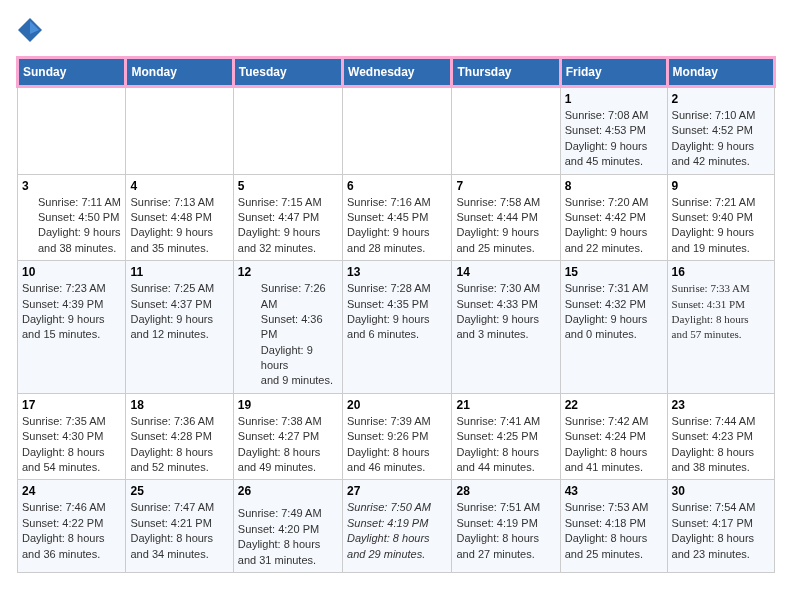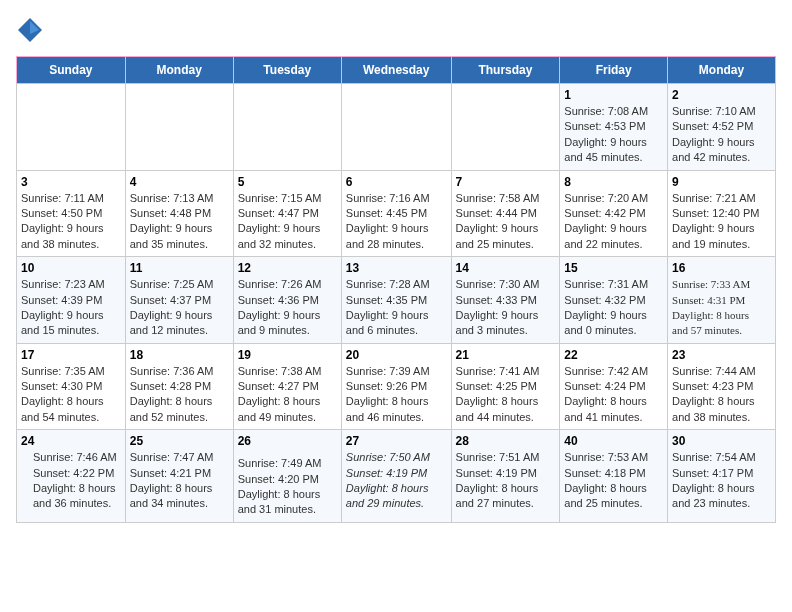--- a/index.html
+++ b/index.html
@@ -32,24 +32,24 @@
     .location { font-size: 16px; color: #555; }
     table {
       width: 100%;
       border-collapse: collapse;
       font-size: 11px;
     }
     thead tr th {
       background-color: #2e6bb0;
       color: #fff;
       padding: 6px 4px;
-      text-align: center;
+      text-align: left;
       font-size: 12px;
       font-weight: bold;
-      border: 1px solid #f9a8d4;
+      border: 3px solid #f9a8d4;
     }
     tbody tr td {
       border: 1px solid #ccc;
       vertical-align: top;
       padding: 4px;
       width: 113px;
       min-height: 80px;
       background: #fff;
     }
     tbody tr:nth-child(odd) td {
@@ -121,21 +121,21 @@
           <span class="day-num">2</span>
           <div class="day-info" style="white-space: pre-line;">Sunrise: 7:10 AM
 Sunset: 4:52 PM
 Daylight: 9 hours
 and 42 minutes.</div>
         </td>
       </tr>
       <tr>
         <td>
           <span class="day-num">3</span>
-          <div class="day-info" style="white-space: pre-line;">Sunrise: 7:11 AM
+          <div class="day-info" style="white-space: pre-line; margin-left: 16px;">Sunrise: 7:11 AM
 Sunset: 4:50 PM
 Daylight: 9 hours
 and 38 minutes.</div>
         </td>
         <td>
           <span class="day-num">4</span>
           <div class="day-info" style="white-space: pre-line;">Sunrise: 7:13 AM
 Sunset: 4:48 PM
 Daylight: 9 hours
 and 35 minutes.</div>
@@ -164,21 +164,21 @@
         <td>
           <span class="day-num">8</span>
           <div class="day-info" style="white-space: pre-line;">Sunrise: 7:20 AM
 Sunset: 4:42 PM
 Daylight: 9 hours
 and 22 minutes.</div>
         </td>
         <td>
           <span class="day-num">9</span>
           <div class="day-info" style="white-space: pre-line;">Sunrise: 7:21 AM
-Sunset: 12:40 PM
+Sunset: 9:40 PM
 Daylight: 9 hours
 and 19 minutes.</div>
         </td>
       </tr>
       <tr>
         <td>
           <span class="day-num">10</span>
           <div class="day-info" style="white-space: pre-line;">Sunrise: 7:23 AM
 Sunset: 4:39 PM
 Daylight: 9 hours
@@ -186,21 +186,21 @@
         </td>
         <td>
           <span class="day-num">11</span>
           <div class="day-info" style="white-space: pre-line;">Sunrise: 7:25 AM
 Sunset: 4:37 PM
 Daylight: 9 hours
 and 12 minutes.</div>
         </td>
         <td>
           <span class="day-num">12</span>
-          <div class="day-info" style="white-space: pre-line;">Sunrise: 7:26 AM
+          <div class="day-info" style="white-space: pre-line; margin-left: 23px;">Sunrise: 7:26 AM
 Sunset: 4:36 PM
 Daylight: 9 hours
 and 9 minutes.</div>
         </td>
         <td>
           <span class="day-num">13</span>
           <div class="day-info" style="white-space: pre-line;">Sunrise: 7:28 AM
 Sunset: 4:35 PM
 Daylight: 9 hours
 and 6 minutes.</div>
@@ -274,21 +274,21 @@
           <span class="day-num">23</span>
           <div class="day-info" style="white-space: pre-line;">Sunrise: 7:44 AM
 Sunset: 4:23 PM
 Daylight: 8 hours
 and 38 minutes.</div>
         </td>
       </tr>
       <tr>
         <td>
           <span class="day-num">24</span>
-          <div class="day-info" style="white-space: pre-line; margin-left: 12px;">Sunrise: 7:46 AM
+          <div class="day-info" style="white-space: pre-line;">Sunrise: 7:46 AM
 Sunset: 4:22 PM
 Daylight: 8 hours
 and 36 minutes.</div>
         </td>
         <td>
           <span class="day-num">25</span>
           <div class="day-info" style="white-space: pre-line;">Sunrise: 7:47 AM
 Sunset: 4:21 PM
 Daylight: 8 hours
 and 34 minutes.</div>
@@ -308,21 +308,21 @@
 and 29 minutes.</div>
         </td>
         <td>
           <span class="day-num">28</span>
           <div class="day-info" style="white-space: pre-line;">Sunrise: 7:51 AM
 Sunset: 4:19 PM
 Daylight: 8 hours
 and 27 minutes.</div>
         </td>
         <td>
-          <span class="day-num">40</span>
+          <span class="day-num">43</span>
           <div class="day-info" style="white-space: pre-line;">Sunrise: 7:53 AM
 Sunset: 4:18 PM
 Daylight: 8 hours
 and 25 minutes.</div>
         </td>
         <td>
           <span class="day-num">30</span>
           <div class="day-info" style="white-space: pre-line;">Sunrise: 7:54 AM
 Sunset: 4:17 PM
 Daylight: 8 hours

